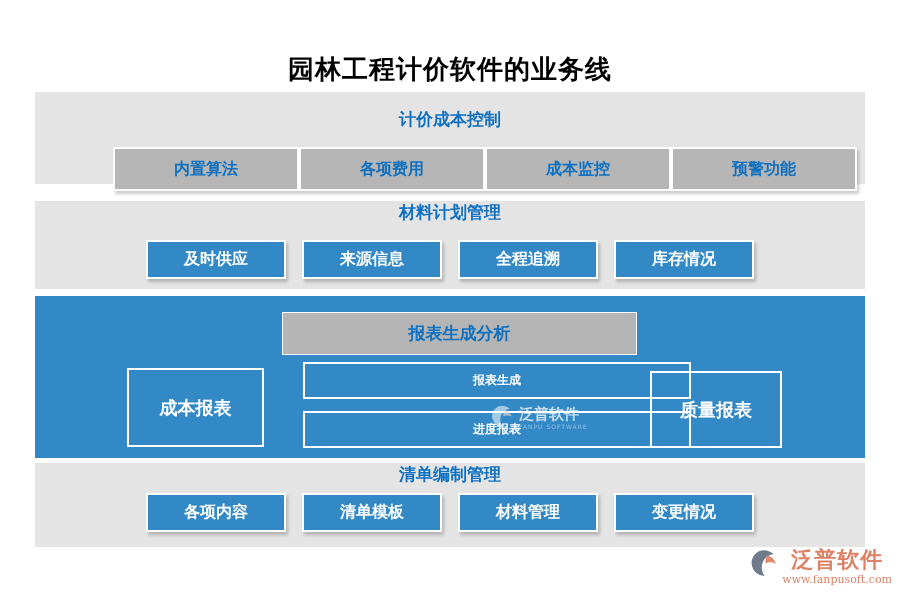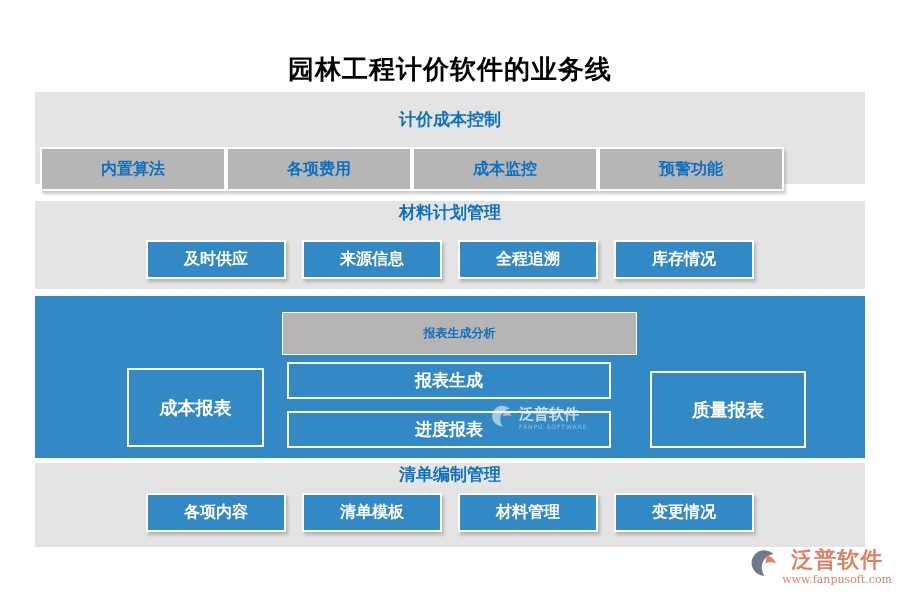--- a/index.html
+++ b/index.html
@@ -18,21 +18,21 @@
   #sec-c { top:296px; height:162px; background:#3389c6; }
   #sec-d { top:463px; height:84px; }
 
   .panel-title {
     text-align:center; font-weight:bold; font-size:17px; color:#0d70c1;
   }
   #sec-a .panel-title { padding-top:16px; }
   #sec-b .panel-title, #sec-d .panel-title { }
 
   .row { position:absolute; left:0; right:0; display:flex; }
-  .row-a { top:55px; padding:0 8px 0 5px; justify-content:flex-start; }
+  .row-a { top:55px; padding:0 8px 0 5px; justify-content:flex-end; }
   .gray-node {
     width:186px; height:44px; background:#b6b6b6; border:2px solid #ffffff;
     box-sizing:border-box; display:flex; align-items:center; justify-content:center;
     color:#0d70c1; font-weight:bold; font-size:16px;
     box-shadow:2px 3px 3px rgba(110,110,110,0.35);
   }
   .row-bd { justify-content:center; gap:16px; }
   #sec-b .row-bd { top:39px; }
   #sec-d .row-bd { top:30px; }
   .blue-node {
@@ -40,30 +40,30 @@
     box-sizing:border-box; display:flex; align-items:center; justify-content:center;
     color:#ffffff; font-weight:bold; font-size:16px;
     box-shadow:2px 3px 3px rgba(110,110,110,0.4);
   }
 
   
   .report-header {
     position:absolute; left:247px; top:16px; width:355px; height:43px;
     background:#b5b5b5; border:1px solid #ffffff; box-sizing:border-box;
     display:flex; align-items:center; justify-content:center;
-    color:#0d70c1; font-weight:bold; font-size:12px;
+    color:#0d70c1; font-weight:bold; font-size:17px;
   }
   .c-box {
     position:absolute; border:2px solid #ffffff; box-sizing:border-box;
     display:flex; align-items:center; justify-content:center;
     color:#ffffff; font-weight:bold; font-size:18px; background:transparent;
   }
   .c-left  { left:92px;  top:72px;  width:137px; height:79px; }
-  .c-right { left:615px; top:75px;  width:156px; height:77px; }
-  .c-mid   { left:252px; width:324px; height:37px; font-size:17px; }
+  .c-right { left:615px; top:75px;  width:132px; height:77px; }
+  .c-mid   { left:268px; width:388px; height:37px; font-size:12px; }
   .c-mid-1 { top:66px; }
   .c-mid-2 { top:115px; }
 
   .watermark {
     position:absolute; left:455px; top:108px; display:flex; align-items:center;
     gap:5px; pointer-events:none;
   }
   .watermark .wm-text { line-height:1; }
   .wm-brand { font-size:15px; font-weight:bold; color:rgba(255,255,255,0.72); }
   .wm-sub   { font-size:6px; color:rgba(255,255,255,0.45); letter-spacing:1px; margin-top:2px; }

